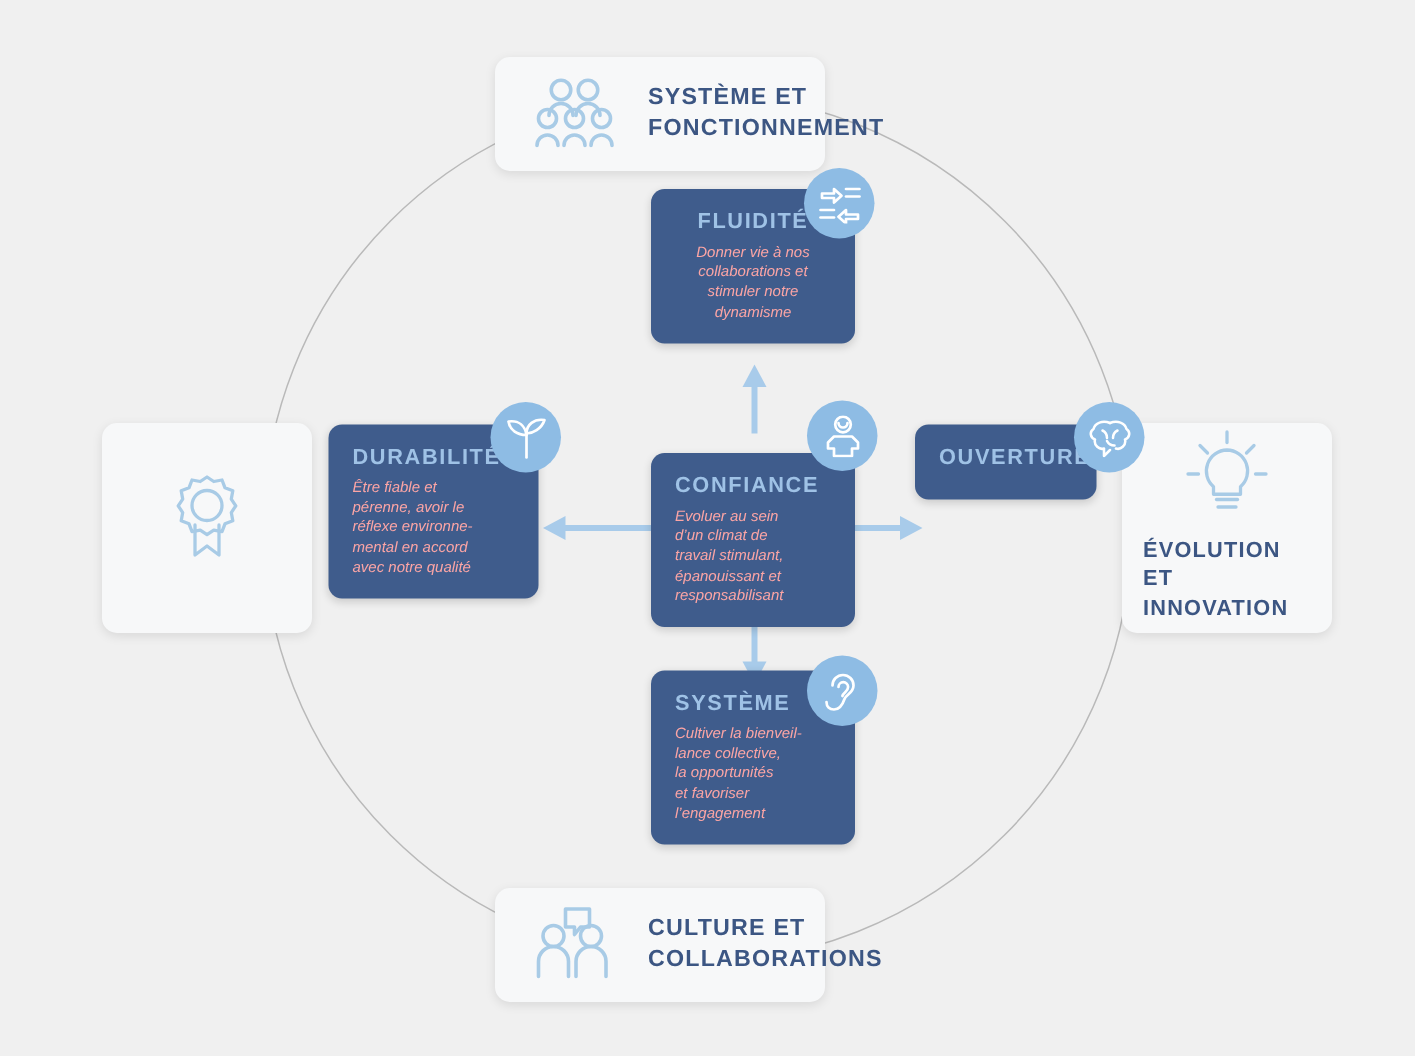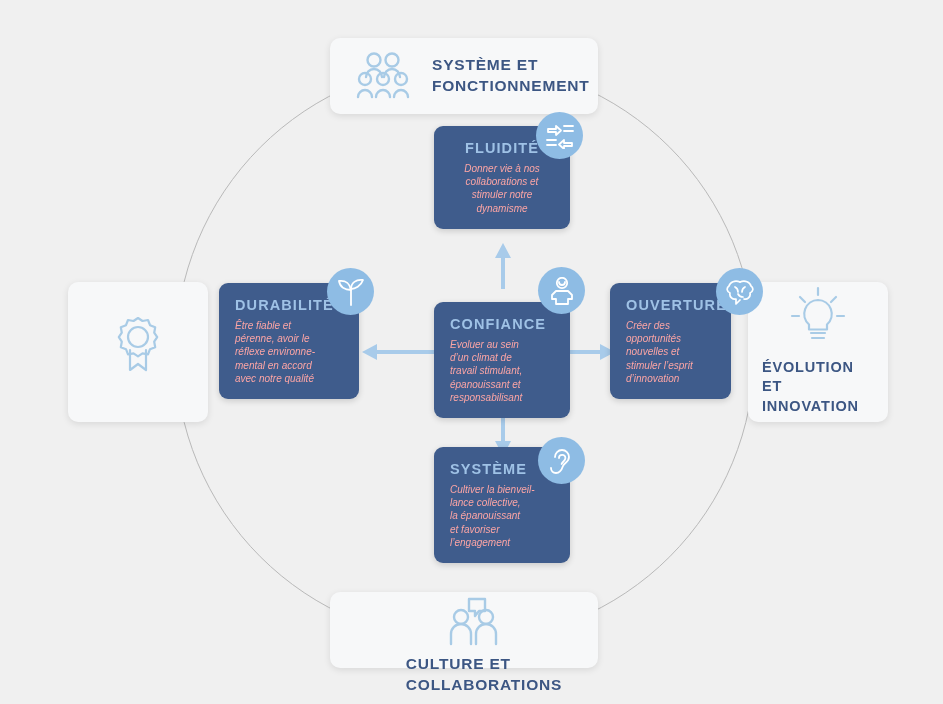--- a/index.html
+++ b/index.html
@@ -66,26 +66,26 @@
   .card-white .title {
     color: #3c5683;
     font-size: 15.5px;
     font-weight: bold;
     letter-spacing: 0.8px;
     line-height: 1.35;
     white-space: pre-line;
   }
 
   
-  .bar-h { width: 268px; height: 76px; padding-left: 22px; }
+  .bar-h { width: 220px; height: 76px; padding-left: 22px; }
   .bar-h .ico { width: 62px; flex: 0 0 62px; display:flex; align-items:center; justify-content:center; }
   .bar-h .title { margin-left: 18px; }
 
   #card-systeme { left: 330px; top: 38px; }
-  #card-culture { left: 330px; top: 592px; flex-direction: column; }
+  #card-culture { left: 330px; top: 592px; }
 
   
   .sq { width: 140px; height: 140px; flex-direction: column;
         justify-content: center; padding: 12px 14px 14px; align-items: flex-start; }
   .sq .ico { width: 100%; display:flex; justify-content:center; margin-bottom: 14px; }
   .sq .title { font-size: 14.5px; }
 
   #card-perennite { left: 68px; top: 282px; }
   #card-evolution { left: 748px; top: 282px; }
 
@@ -241,32 +241,27 @@
     <div class="kicker">CONFIANCE</div>
     <div class="body">Evoluer au sein
 d’un climat de
 travail stimulant,
 épanouissant et
 responsabilisant</div>
   </div>
 
   <div id="card-ouverture" class="card-blue">
     <div class="kicker">OUVERTURE</div>
-    <div class="body">Créer des
-opportunités
-nouvelles et
-stimuler l’esprit
-d’innovation</div>
   </div>
 
   <div id="card-ecoute" class="card-blue">
     <div class="kicker">SYSTÈME</div>
     <div class="body">Cultiver la bienveil-
 lance collective,
-la épanouissant
+la opportunités
 et favoriser
 l’engagement</div>
   </div>
 
   <div id="badge-fluidite" class="badge">
     <span>
       <svg width="28" height="26" viewBox="0 0 28 26" fill="none" stroke="#ffffff" stroke-width="1.8" stroke-linecap="round" stroke-linejoin="round">
         <path d="M2 6 h8 v-3 l5 4.5 -5 4.5 v-3 h-8 z"></path>
         <path d="M18 3 h9"></path>
           <path d="M18 8 h9"></path>

